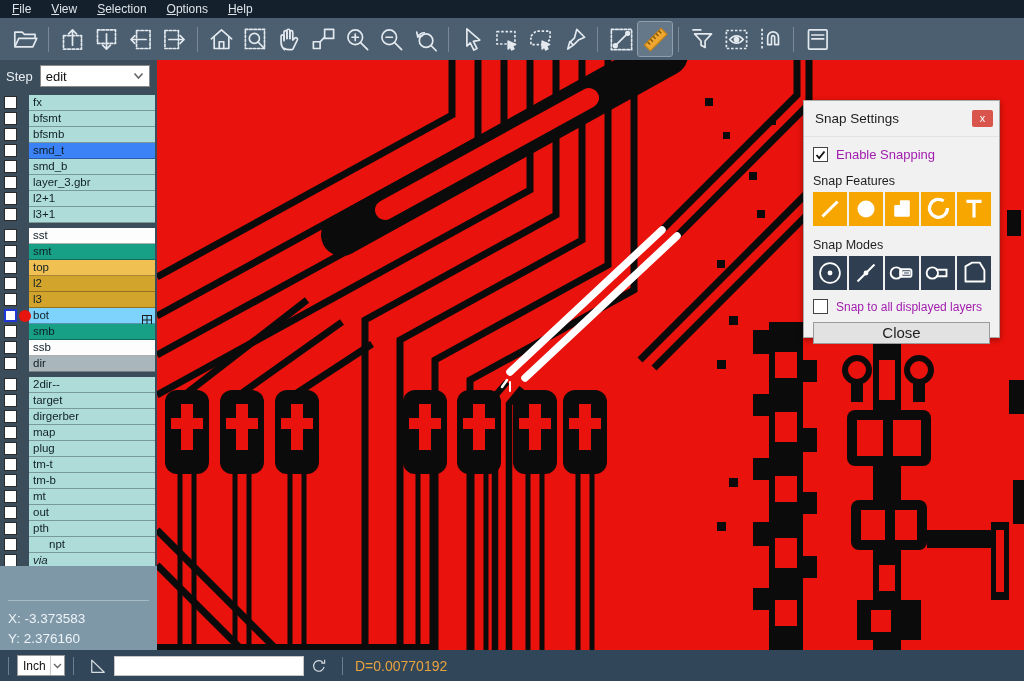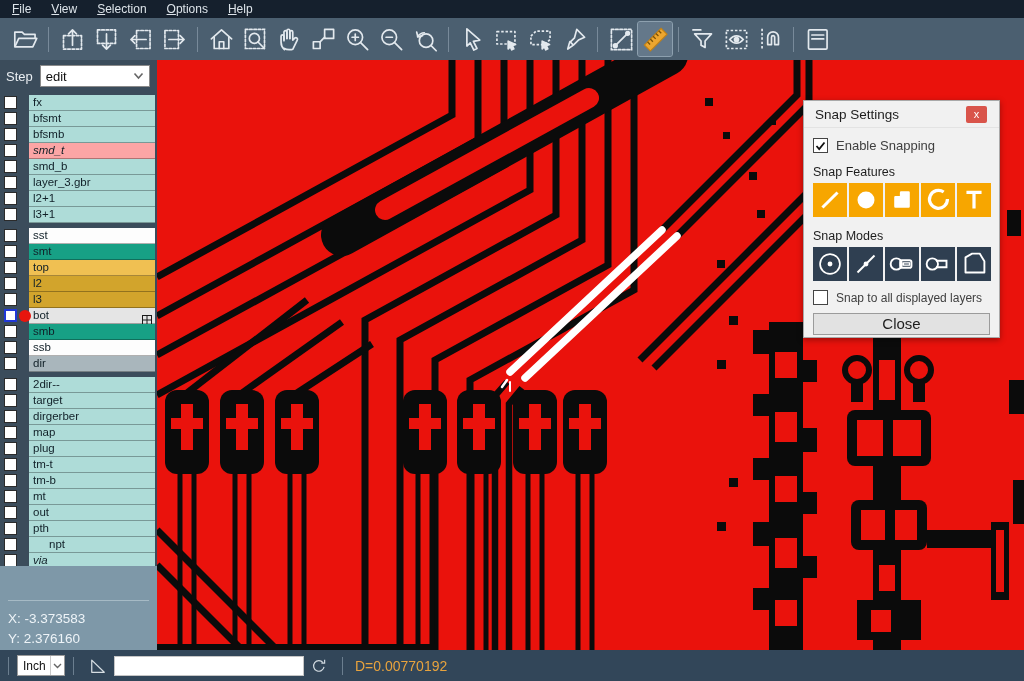--- a/index.html
+++ b/index.html
@@ -45,30 +45,30 @@
   .coordpanel .divider{height:1px;background:#a6bac5;margin:34px 8px 8px 8px}
   .coordline{margin-left:8px;font-size:13.5px;color:#eef4f8;line-height:20px}
 
   
   .canvas{position:absolute;left:157px;top:60px;width:867px;height:590px;background:#ea120c;overflow:hidden;z-index:1}
   .canvas svg{position:absolute;left:0;top:0}
 
   
   .dialog{position:absolute;left:803px;top:100px;width:197px;height:238px;background:#f1f1f1;
     border:1px solid #a9a9a9;z-index:10;box-shadow:0 2px 6px rgba(0,0,0,.35)}
-  .dlg-title{height:27px;display:flex;align-items:center;justify-content:space-between;
-    padding:0 12px 0 11px;border-bottom:1px solid #e3e3e3}
+  .dlg-title{height:36px;display:flex;align-items:center;justify-content:space-between;
+    padding:0 6px 0 11px;border-bottom:1px solid #e3e3e3}
   .dlg-title .ttl{font-size:13.5px;color:#1d1d1d}
   .dlg-close{width:21px;height:17px;background:#d9544a;color:#fff;font-size:11px;line-height:16px;
     text-align:center;border-radius:2px;cursor:default}
   .dlg-body{padding:0 9px}
   .chkrow{display:flex;align-items:center;margin-top:10px}
   .chk{width:15px;height:15px;background:#fff;border:1px solid #444;margin-right:8px;flex:0 0 auto;
     display:flex;align-items:center;justify-content:center}
-  .chklabel{font-size:13px;color:#404040}
+  .chklabel{font-size:13px;color:#a21caf}
   .seclabel{font-size:12.5px;color:#1d1d1d;margin-top:12px}
   .btnrow{display:flex;gap:2px;margin-top:4px}
   .fbtn{width:34px;height:34px;background:#f7a600;display:flex;align-items:center;justify-content:center}
   .mbtn{width:34px;height:34px;background:#2f3f51;display:flex;align-items:center;justify-content:center}
   .allrow{margin-top:9px}
   .allrow .chklabel{font-size:12px}
   .closebtn{display:block;width:100%;height:22px;margin-top:8px;background:#e2e2e2;
     border:1px solid #9b9b9b;font-size:15px;color:#1d1d1d;text-align:center;line-height:20px;cursor:default}
 
   
@@ -429,21 +429,21 @@
         <div class="lrow">
           <span class="cb"></span>
 
           <span class="lname" style="background: rgb(174, 220, 216);">bfsmb</span>
 
         </div>
 
         <div class="lrow">
           <span class="cb"></span>
 
-          <span class="lname" style="background: #fca5a5; font-style: italic;">smd_t</span>
+          <span class="lname" style="background: #3b82f6;">smd_t</span>
 
         </div>
 
         <div class="lrow">
           <span class="cb"></span>
 
           <span class="lname" style="background: rgb(174, 220, 216);">smd_b</span>
 
         </div>
 
@@ -499,21 +499,21 @@
         <div class="lrow">
           <span class="cb"></span>
 
           <span class="lname" style="background: rgb(210, 164, 44);">l3</span>
 
         </div>
 
         <div class="lrow active hasgrid">
           <span class="cb"></span>
           <span class="dot"></span>
-          <span class="lname" style="background: #e5e5e5;">bot</span>
+          <span class="lname" style="background: #7dd3fc;">bot</span>
           <span class="gicon">
             <svg width="10" height="10" viewBox="0 0 10 10">
               <rect x="0.5" y="0.5" width="9" height="9" fill="none" stroke="#1a1a1a"></rect>
               <path d="M5 0.5V9.5M0.5 5H9.5" stroke="#1a1a1a" fill="none"></path>
             </svg>
           </span>
         </div>
 
         <div class="lrow">
           <span class="cb"></span>

